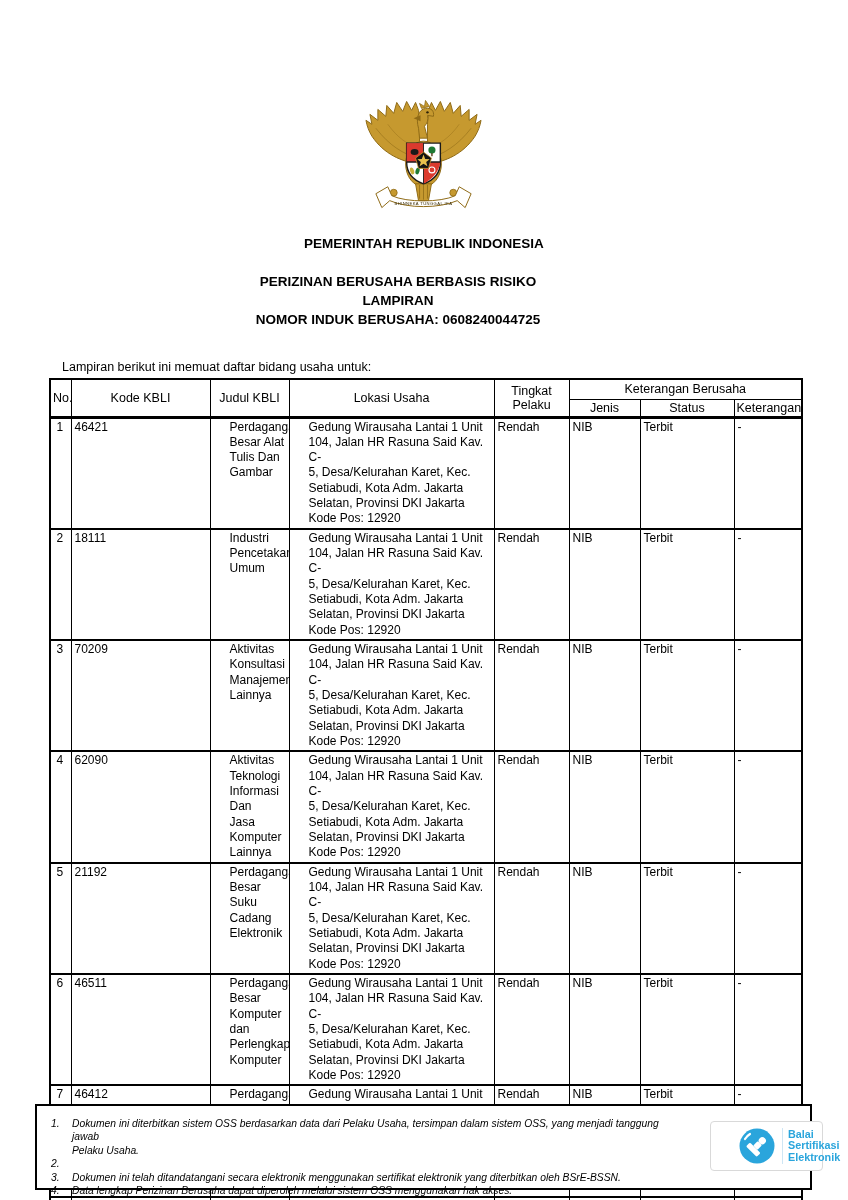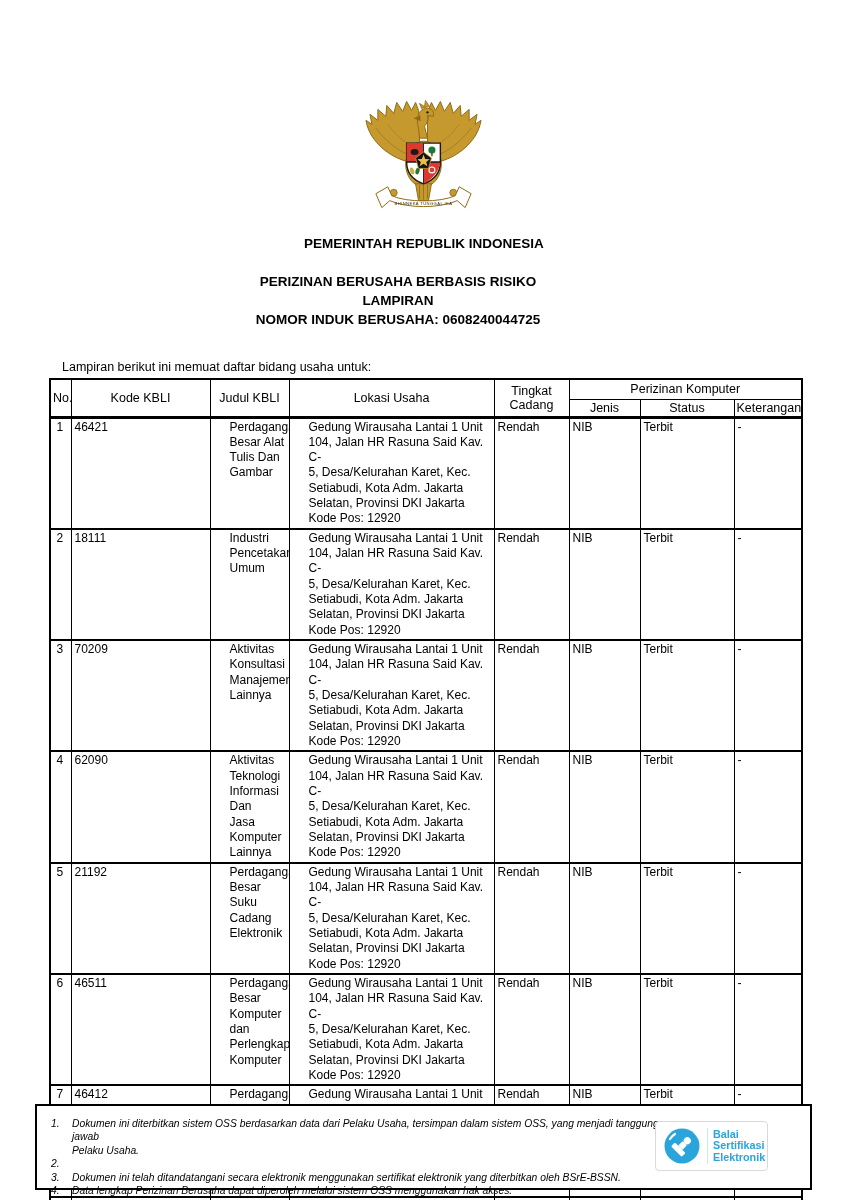--- a/index.html
+++ b/index.html
@@ -29,23 +29,23 @@
   table.biz td.pre{white-space:pre-line;padding-left:19px;}
   table.biz tr.cut td{height:14px;line-height:14px;}
 
   .notesbox{position:absolute;left:35px;top:1104px;width:777px;height:86px;
             border:2px solid #000;box-sizing:border-box;background:#fff;}
   .notes{position:absolute;left:14px;top:11px;width:636px;}
   .note{display:flex;font-style:italic;font-size:10.3px;line-height:13.4px;}
   .note .n{width:21px;flex:none;}
   .note .t{white-space:pre-line;}
 
-  .bsre{position:absolute;left:618px;top:15px;width:113px;height:50px;
+  .bsre{position:absolute;left:673px;top:15px;width:113px;height:50px;
         border:1px solid #d9d9d9;border-radius:4px;background:#fff;
-        display:flex;align-items:center;box-sizing:border-box;}
+        display:flex;align-items:center;box-sizing:border-box;padding-left:20px;}
   .bsre-icon{margin-left:7px;flex:none;}
   .bsre-sep{width:1px;height:36px;background:#cfe6f4;margin-left:6px;flex:none;}
   .bsre-text{margin-left:5px;color:#2AA5DC;font-weight:bold;font-size:10.8px;line-height:11.5px;}
 </style>
 </head>
 <body>
 
 <div class="page">
 
   <svg class="emblem" viewBox="0 0 125 120" xmlns="http://www.w3.org/2000/svg">
@@ -114,22 +114,22 @@
         <col style="width:71px">
         <col style="width:94px">
         <col style="width:68px">
     </colgroup>
     <thead>
       <tr class="hr1">
         <th rowspan="2">No.</th>
         <th rowspan="2">Kode KBLI</th>
         <th rowspan="2">Judul KBLI</th>
         <th rowspan="2">Lokasi Usaha</th>
-        <th rowspan="2">Tingkat Cadang</th>
-        <th colspan="3">Perizinan Komputer</th>
+        <th rowspan="2">Tingkat Pelaku</th>
+        <th colspan="3">Keterangan Berusaha</th>
       </tr>
       <tr class="hr2">
         <th>Jenis</th>
         <th>Status</th>
         <th>Keterangan</th>
       </tr>
     </thead>
     <tbody>
         <tr>
           <td class="num">1</td>

